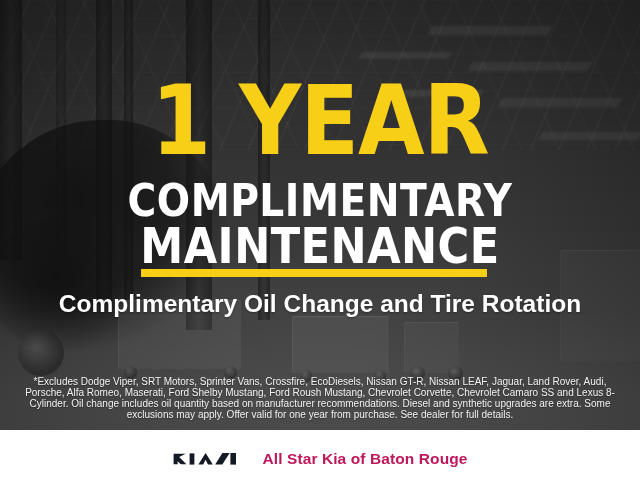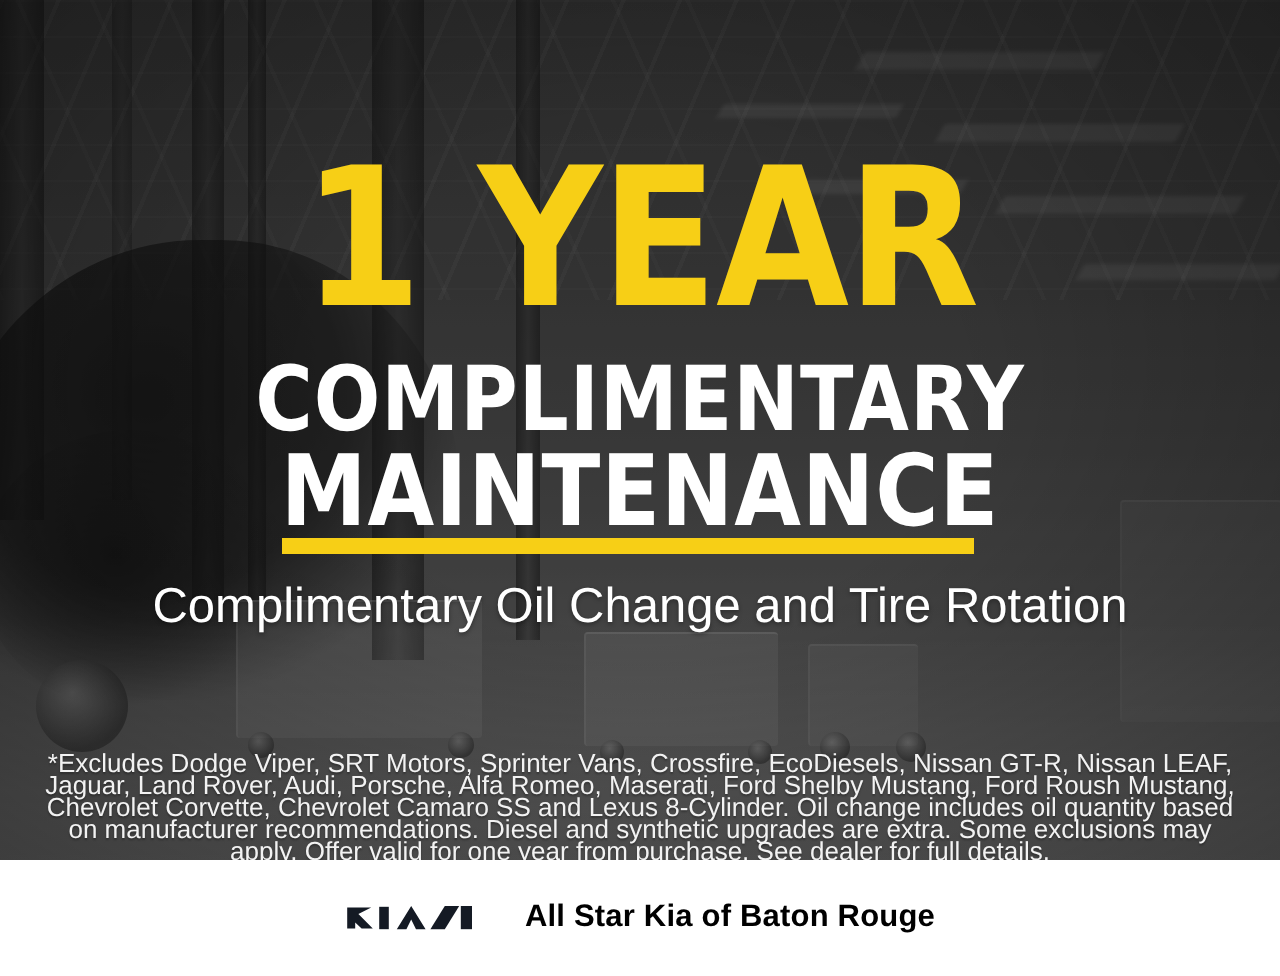--- a/index.html
+++ b/index.html
@@ -90,41 +90,41 @@
   }
   .headline-l2{top:178px;font-size:40px;letter-spacing:.5px;transform:scaleY(1.12) scaleX(.98);transform-origin:top center;}
   .headline-l3{top:222px;font-size:44px;letter-spacing:.5px;transform:scaleY(1.12) scaleX(.98);transform-origin:top center;}
 
   .divider{
     position:absolute;left:141px;top:269px;width:346px;height:8px;background:#F7CF16;
   }
 
   .sub1,.sub2{
     position:absolute;left:0;width:640px;text-align:center;color:#ffffff;
-    font-family:"Liberation Sans", sans-serif;font-weight:400;line-height:1;
+    font-family:"Liberation Sans", sans-serif;font-weight:700;line-height:1;
     text-shadow:0 1px 2px rgba(0,0,0,.35);
   }
   .sub1{top:292px;font-size:24.5px;}
   .sub2{top:324px;font-size:24.5px;}
 
   .disclaimer{
     position:absolute;left:16px;top:376px;width:608px;text-align:center;
     color:#f2f2f2;font-family:"Liberation Sans", sans-serif;
-    font-size:13px;line-height:11px;font-weight:400;
+    font-size:10px;line-height:11px;font-weight:400;
     text-shadow:0 1px 1px rgba(0,0,0,.30);
   }
 
   
   .footer{
     position:absolute;left:0;top:430px;width:640px;height:58px;background:#ffffff;
     display:flex;align-items:center;justify-content:center;gap:18px;
   }
   .kia-logo{display:block;width:72px;height:20px;}
   .dealer-name{
-    color:#000000;font-family:"Liberation Sans", sans-serif;
+    color:#be185d;font-family:"Liberation Sans", sans-serif;
     font-weight:700;font-size:15.5px;letter-spacing:.1px;white-space:nowrap;
   }
 </style>
 </head>
 <body>
 
 <div class="banner">
 
   <div class="hero">
     <div class="bg-base"></div>

